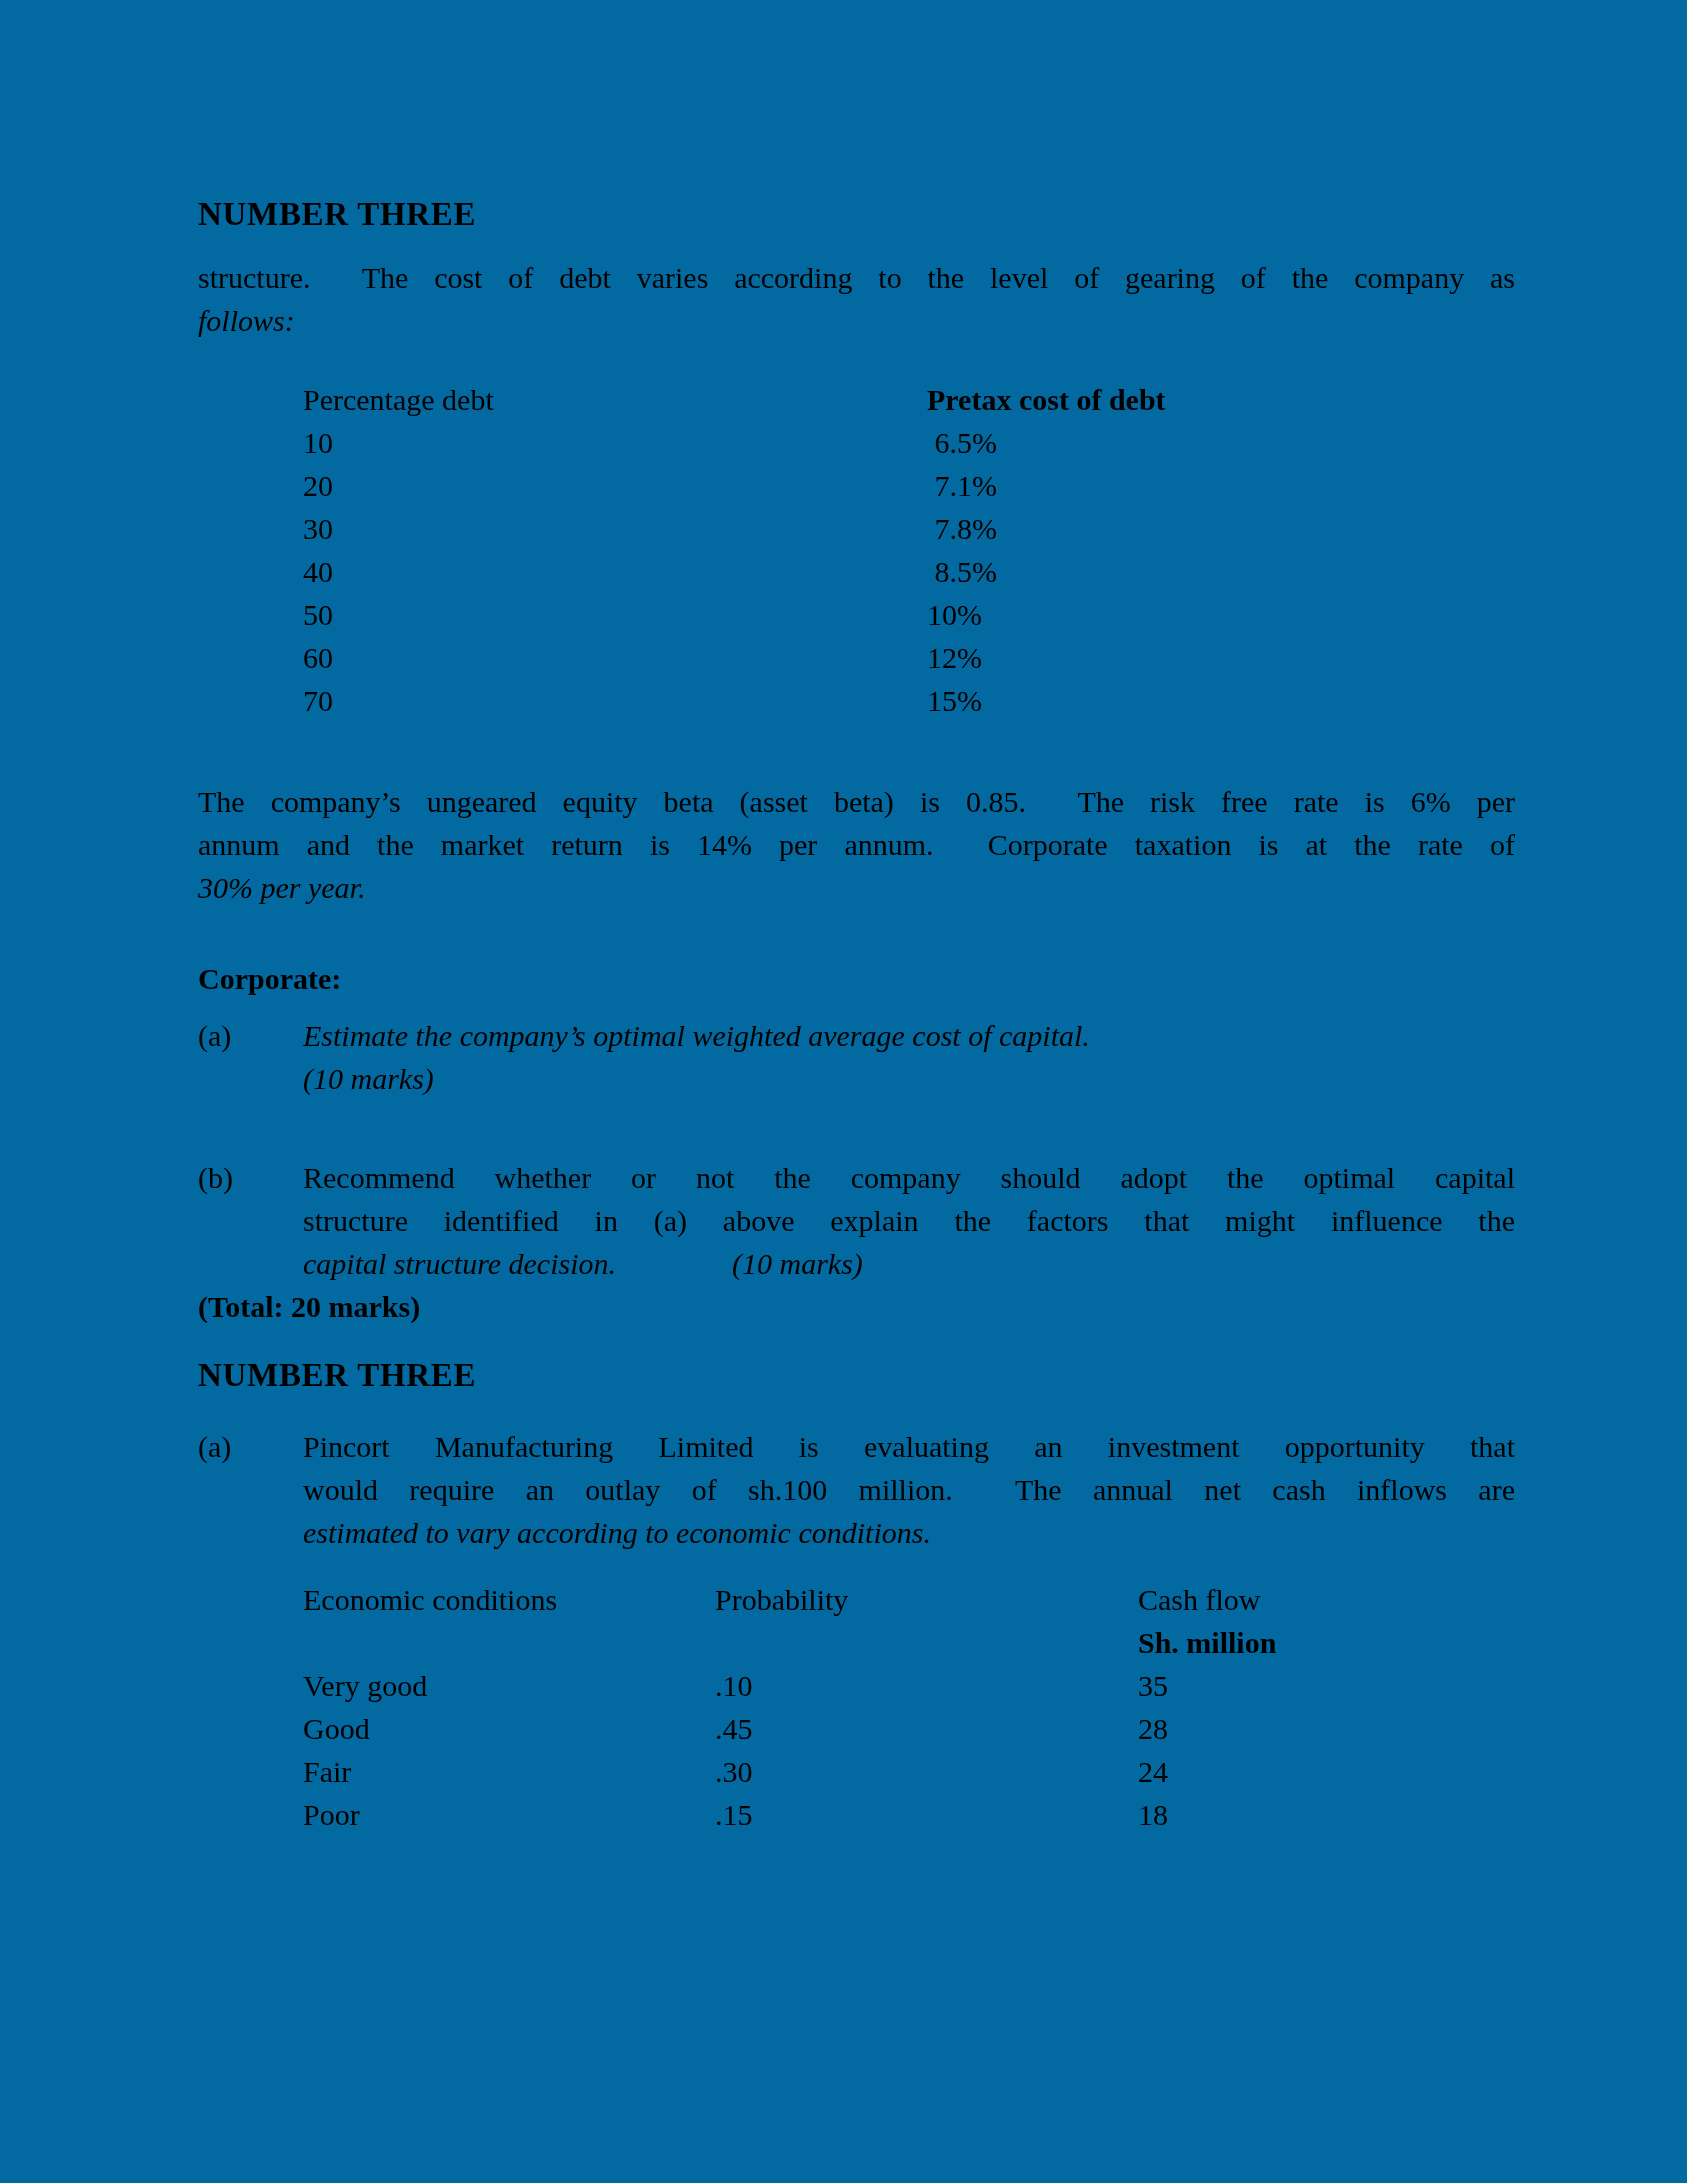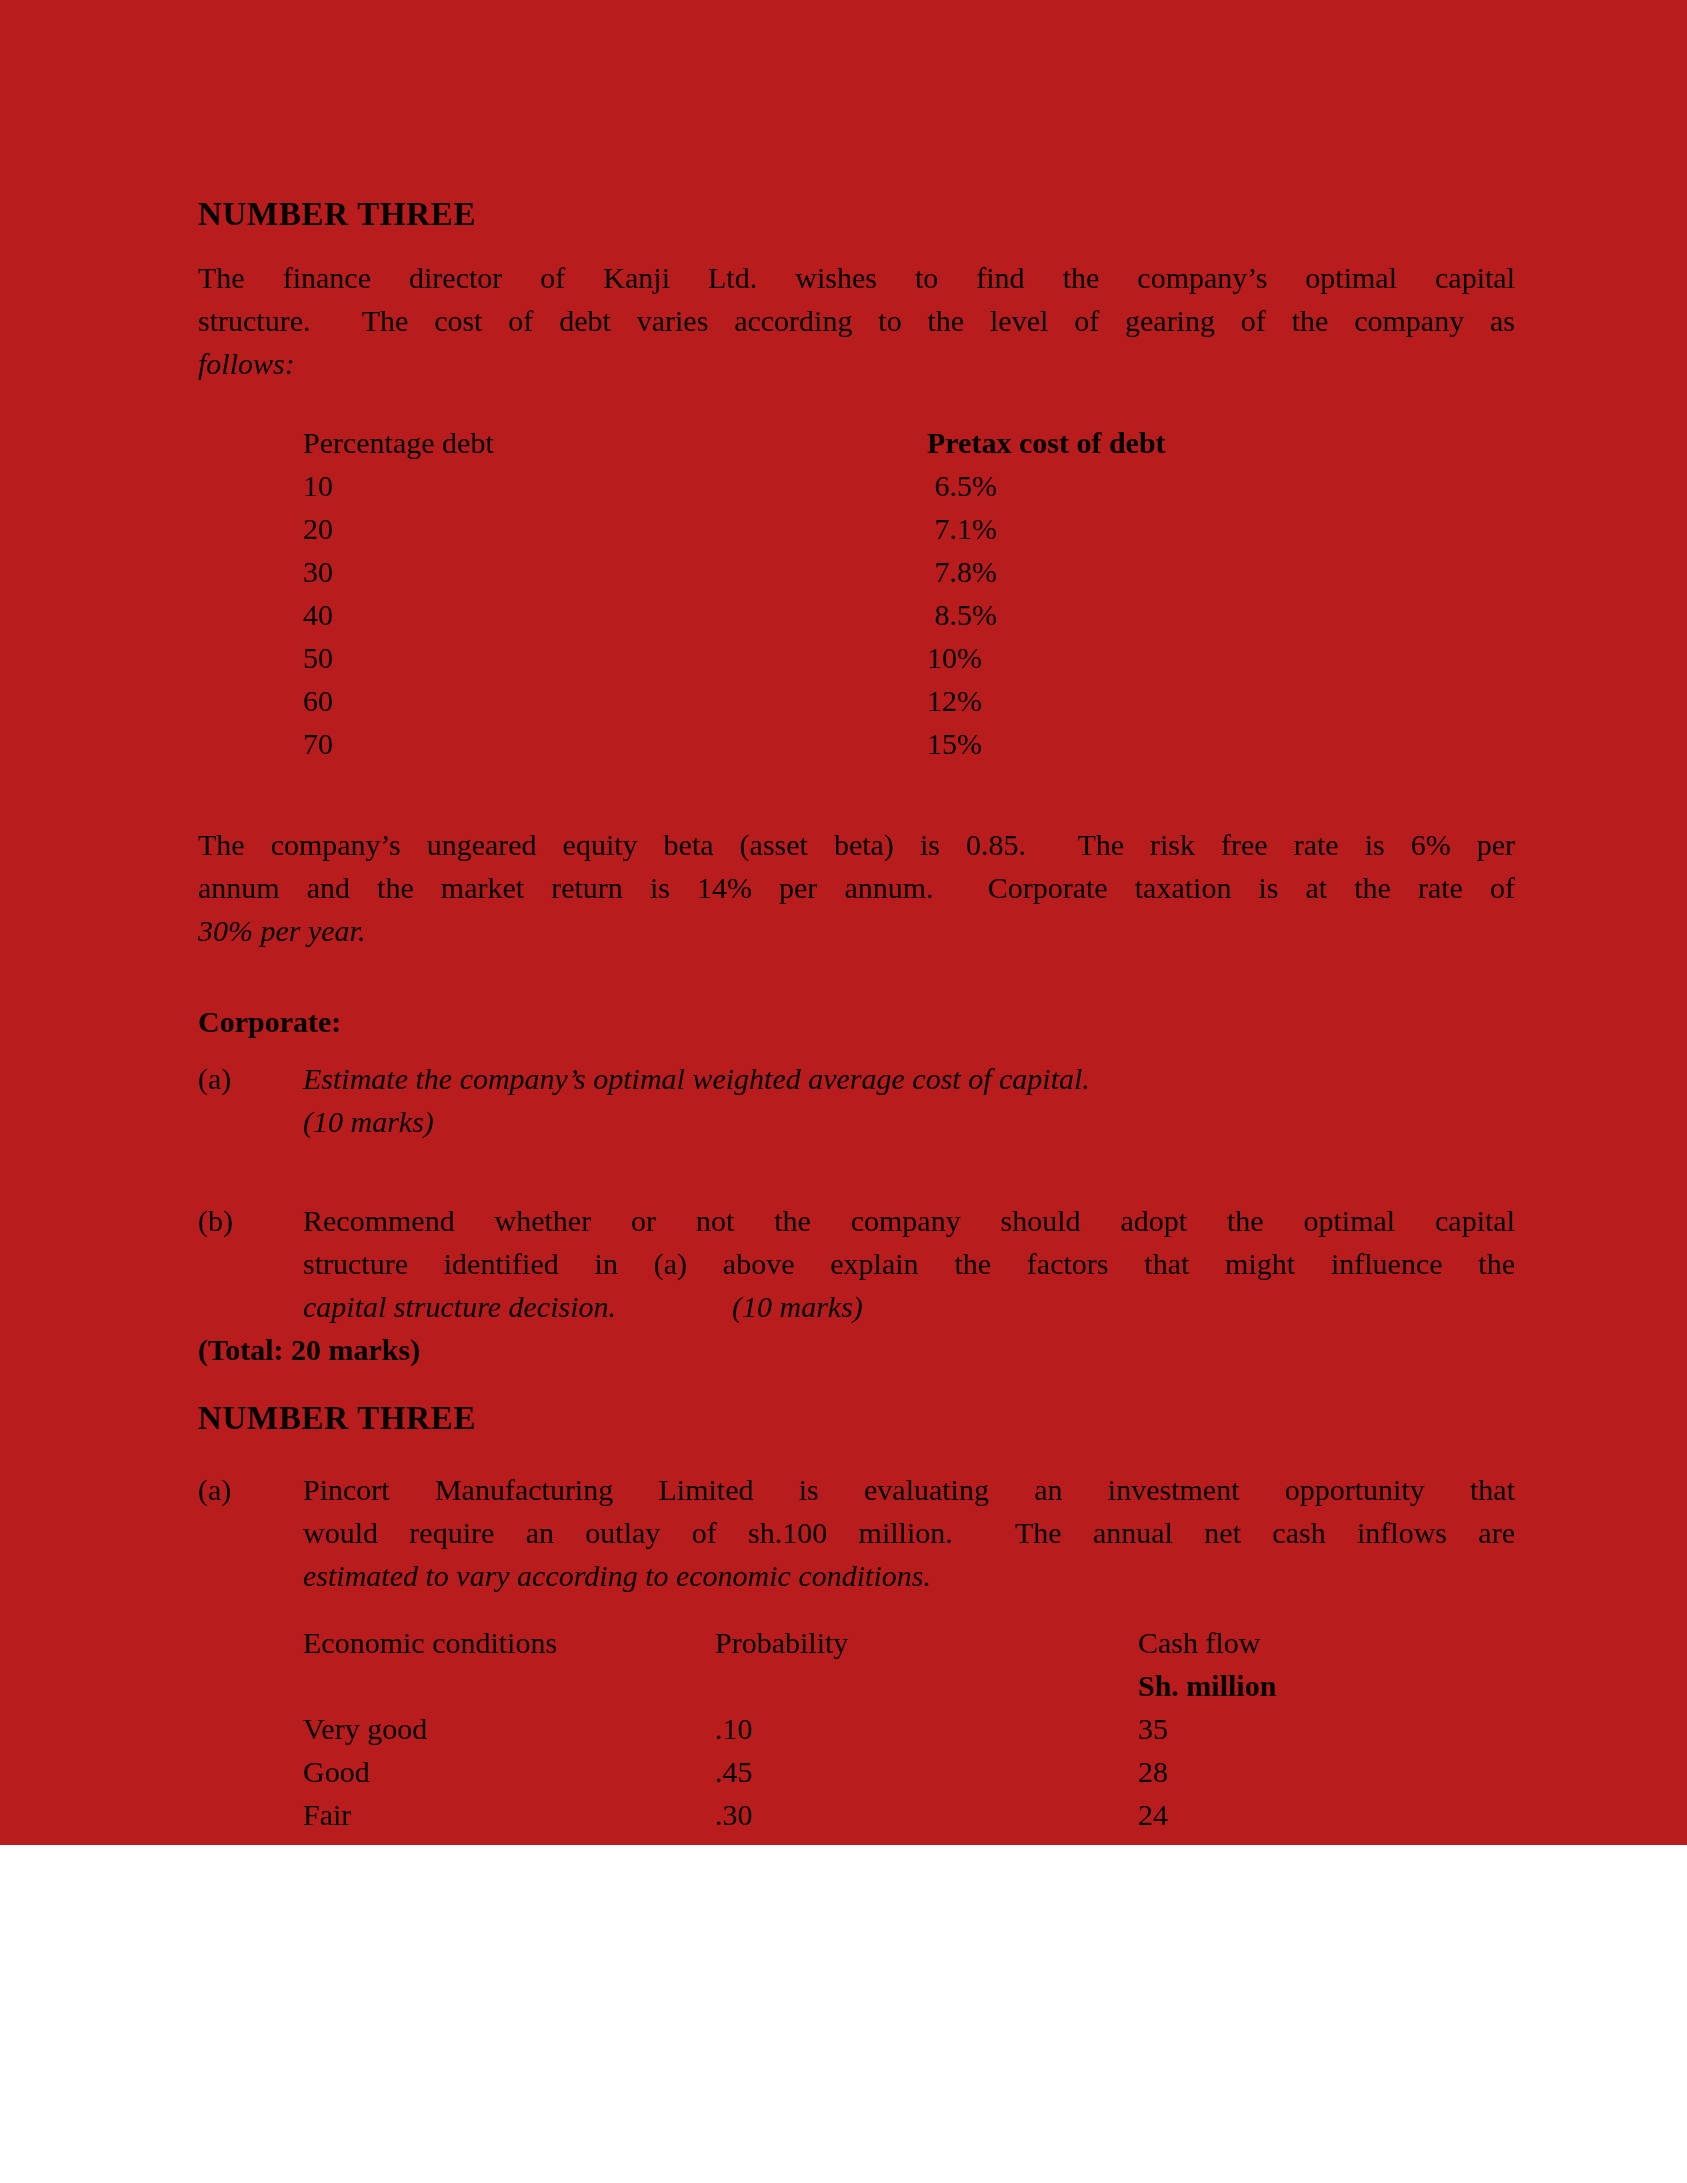--- a/index.html
+++ b/index.html
@@ -3,22 +3,22 @@
 <meta charset="utf-8">
 <style>
   html, body {
     margin: 0;
     padding: 0;
     background: #ffffff;
   }
   .page {
     position: relative;
     width: 1687px;
-    height: 1845px;
-    background: #b91c1c;
+    height: 2183px;
+    background: #0369a1;
     color: #000000;
     font-family: "Liberation Serif", "DejaVu Serif", serif;
     font-size: 30px;
     overflow: hidden;
   }
   .content {
     margin-left: 198px;
     width: 1317px;
     padding-top: 191px;
   }
@@ -82,21 +82,20 @@
 </style>
 </head>
 <body>
 
 <div class="page">
   <div class="content">
 
     <div class="h-section">NUMBER THREE</div>
 
     <div class="para q3-intro">
-      <div class="jline">The finance director of Kanji Ltd. wishes to find the company’s optimal capital</div>
       <div class="jline">structure.  The cost of debt varies according to the level of gearing of the company as</div>
       <div class="pline">follows:</div>
     </div>
 
     <div class="debt-table">
       <div class="t1-row">
         <div>Percentage debt</div>
         <div class="bold">Pretax cost of debt</div>
       </div>
       <div class="t1-row">

